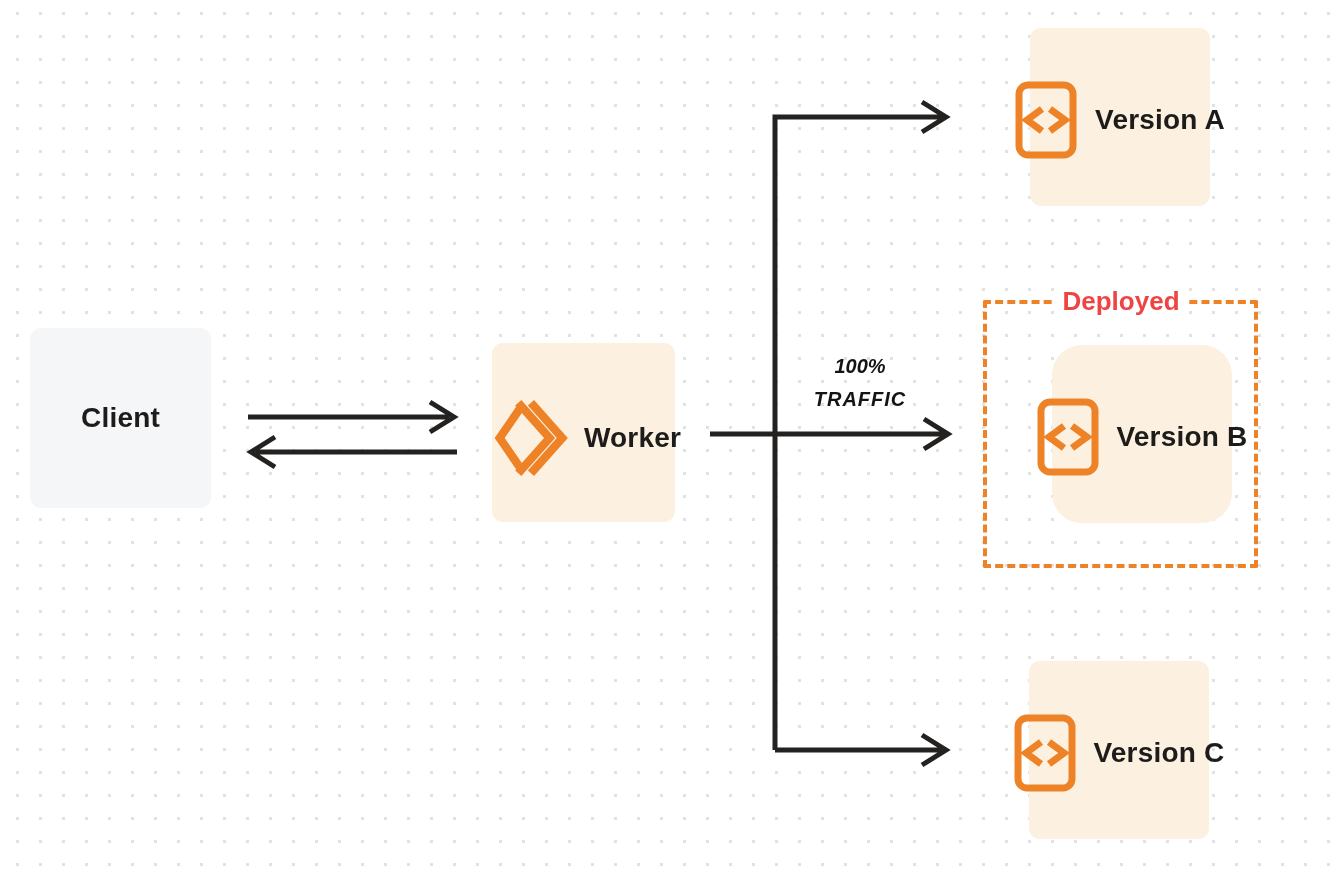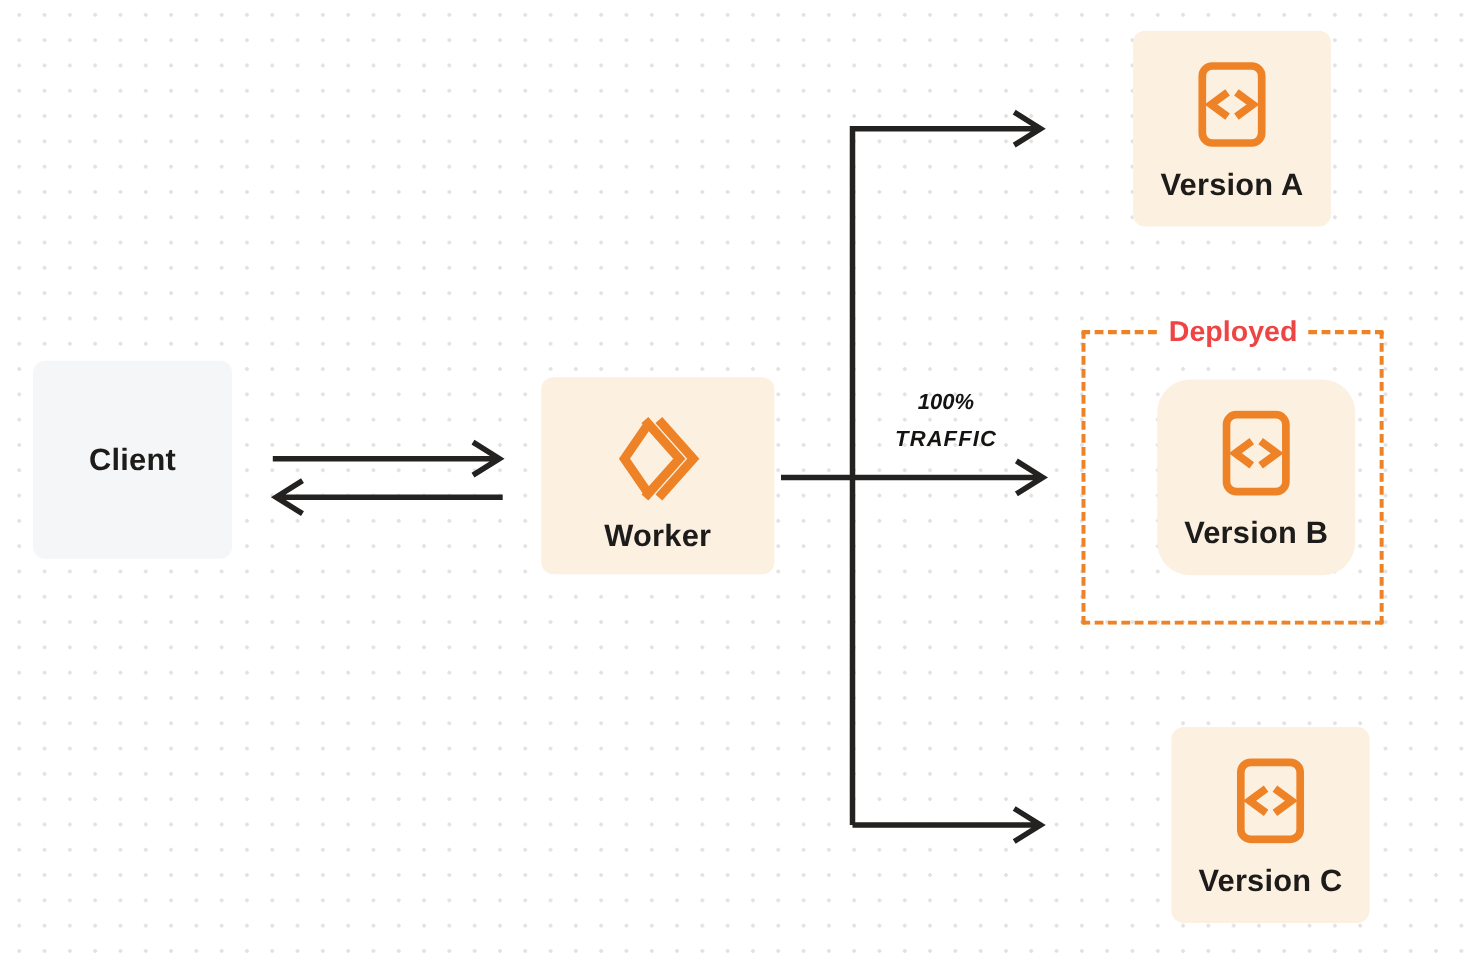--- a/index.html
+++ b/index.html
@@ -26,56 +26,55 @@
     stroke-width: 5;
     fill: none;
     stroke-linecap: butt;
     stroke-linejoin: miter;
   }
 
   .node {
     position: absolute;
     border-radius: 11px;
     display: flex;
-    flex-direction: column;
     align-items: center;
     justify-content: center;
     box-sizing: border-box;
   }
   .node .node-label {
     font-weight: 700;
     font-size: 28px;
     color: #1d1c1a;
     letter-spacing: 0.2px;
     white-space: nowrap;
   }
 
   .client-node {
     left: 30px; top: 328px;
     width: 181px; height: 180px;
     background: #f5f6f7;
   }
 
   .worker-node {
     left: 492px; top: 343px;
-    width: 212px; height: 179px;
+    width: 183px; height: 179px;
     background: #fcf0e1;
     gap: 10px;
     padding-top: 10px;
   }
 
   .version-node {
     width: 180px; height: 178px;
     background: #fcf0e1;
     gap: 18px;
     padding-top: 6px;
   }
   .version-a { left: 1030px; top: 28px; }
   .version-b { left: 1052px; top: 345px; border-radius: 30px; }
-  .version-c { left: 1029px; top: 661px; margin-left: 36px; }
+  .version-c { left: 1029px; top: 661px; }
 
   .icon-box { line-height: 0; }
 
   .deployed-frame {
     position: absolute;
     left: 983px; top: 300px;
     width: 275px; height: 268px;
     border: 4px dashed #ee8227;
     border-radius: 2px;
     box-sizing: border-box;

